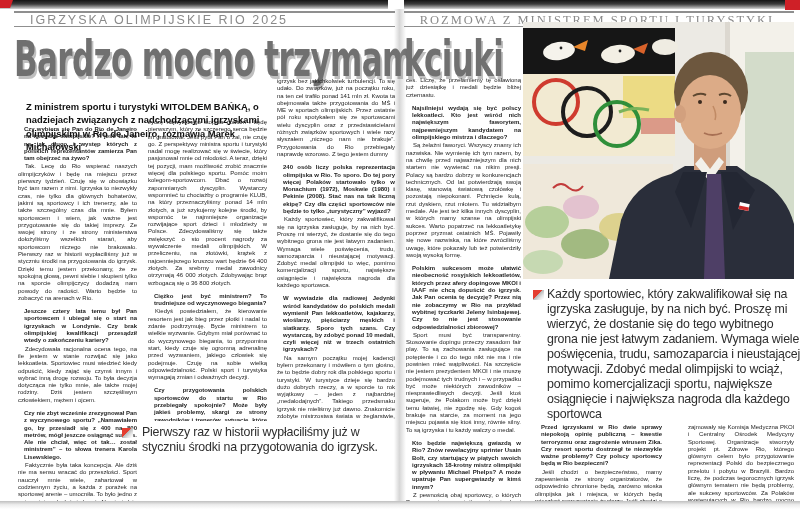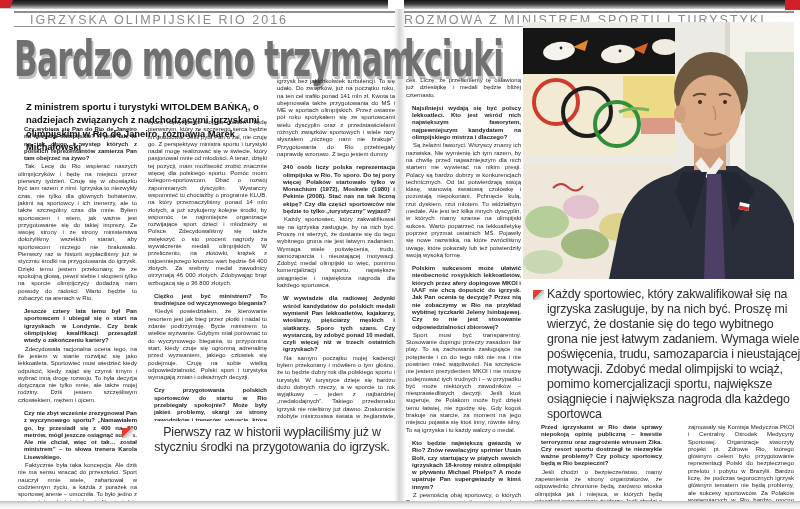--- a/index.html
+++ b/index.html
@@ -10,21 +10,21 @@
   .scan-bar{position:absolute;left:0;top:0;width:800px;height:9px;
             background:linear-gradient(180deg,#141414 0%,#3c3c3c 45%,#9a9a9a 80%,#d8d8d8 100%);}
   .scan-gap{position:absolute;left:388px;top:0;width:16px;height:9px;background:#ffffff;}
   .red-corner{position:absolute;top:0;background:#cf2027;}
   .red-corner.left{left:0;width:13px;height:8px;clip-path:polygon(0 0,100% 0,78% 100%,0 100%);}
   .red-corner.right{left:785px;width:15px;height:10px;}
   
   .kicker{position:absolute;top:11px;height:16px;border-top:2px solid #8f8f8f;border-bottom:1px solid #8f8f8f;
           font-size:12.5px;letter-spacing:2px;color:#8a8a8a;line-height:15px;white-space:nowrap;overflow:hidden;}
   .kicker.kl{left:14px;width:381px;padding-left:16px;box-sizing:border-box;}
-  .kicker.kr{left:404px;width:390px;text-align:left;padding-right:4px;box-sizing:border-box;}
+  .kicker.kr{left:404px;width:390px;text-align:center;padding-right:4px;box-sizing:border-box;font-family:Liberation Serif, serif;}
   
   .headline{position:absolute;margin:0;font-family:"DejaVu Sans","Liberation Sans",sans-serif;
             font-weight:bold;font-size:50px;line-height:56px;color:#707070;letter-spacing:-1px;
             text-shadow:3px 3px 0 #bfbfbf;white-space:nowrap;transform:scaleX(0.62);transform-origin:0 0;}
   .hl-left{left:14px;top:31px;}
   .hl-right{left:404px;top:31px;}
   
   .lede{position:absolute;left:18px;top:92px;width:266px;margin:8px;font-weight:bold;
         font-size:9.4px;line-height:13.4px;color:#101010;}
   
@@ -36,21 +36,21 @@
   .col p.cont{text-indent:0;}
   .col-l1{left:18px;top:126px;width:119px;height:380px;}
   .col-l2{left:148px;top:119px;width:119px;height:302px;}
   .col-l3{left:277px;top:78px;width:118px;height:343px;}
   .col-r1{left:406px;top:77px;width:115px;height:430px;}
   .col-r2b{left:535px;top:424px;width:127px;height:82px;}
   .col-r3b{left:688px;top:424px;width:106px;height:82px;}
   
   .pullquote{position:absolute;font-size:12.4px;line-height:15px;color:#2e2e2e;letter-spacing:-0.2px;}
   .pullquote .pq-text{margin:0;}
-  .pq-left{left:122px;top:425px;width:280px;padding-left:20px;box-sizing:border-box;text-align:center;}
+  .pq-left{left:122px;top:425px;width:280px;padding-left:20px;box-sizing:border-box;}
   .pq-right{left:533px;top:287px;width:268px;padding-left:14px;box-sizing:border-box;}
   .pq-marker{position:absolute;left:0;top:3px;width:11px;height:10px;
              background:linear-gradient(135deg,#e43d30 45%,#b5b5b5 45%,#e6e6e6 72%,#ffffff 94%);}
   
   .photo{position:absolute;left:523px;top:22px;width:271px;height:257px;overflow:hidden;}
   .photo svg{display:block;}
   
   .gutter{position:absolute;left:394px;top:9px;width:12px;height:492px;
           background:linear-gradient(90deg,rgba(0,0,0,0) 0%,rgba(110,110,110,0.28) 45%,rgba(150,150,150,0.32) 55%,rgba(255,255,255,0) 100%);}
   .bottom-edge{position:absolute;left:0;top:501px;width:800px;height:8px;
@@ -60,21 +60,21 @@
 <body>
 
 <div class="spread">
 
   <div class="scan-bar"></div>
   <div class="scan-gap"></div>
   <div class="red-corner left"></div>
   <div class="red-corner right"></div>
 
   <div class="kicker kl">
-    <span>IGRZYSKA OLIMPIJSKIE RIO 2016</span>
+    <span>IGRZYSKA OLIMPIJSKIE RIO 2025</span>
   </div>
   <h1 class="headline hl-left">Bardzo mocno trzymam</h1>
   <p class="lede">Z ministrem sportu i turystyki WITOLDEM BAŃKĄ, o nadziejach związanych z nadchodzącymi igrzyskami olimpijskimi w Rio de Janeiro, rozmawia Marek Michałowski</p>
 
   <div class="col col-l1">
       <p class="q">Czy wybiera się Pan do Rio de Janeiro na igrzyska olimpijskie? A jeśli tak, to na jak długo i występ których z polskich reprezentantów zamierza Pan tam obejrzeć na żywo?</p>
       <p class="a">Tak. Lecę do Rio wspierać naszych olimpijczyków i będę na miejscu przez pierwszy tydzień. Czuję się w obowiązku być tam razem z nimi. Igrzyska to niezwykły czas, nie tylko dla głównych bohaterów, jakimi są sportowcy i ich trenerzy, ale to także szczególny czas dla mnie. Byłem sportowcem i wiem, jak ważne jest przygotowanie się do takiej imprezy. Ze swojej strony i ze strony ministerstwa dołożyliśmy wszelkich starań, aby sportowcom niczego nie brakowało. Pierwszy raz w historii wypłaciliśmy już w styczniu środki na przygotowania do igrzysk. Dzięki temu jestem przekonany, że ze spokojną głową, pewni siebie i skupieni tylko na sporcie olimpijczycy dodadzą nam powody do radości. Warto będzie to zobaczyć na arenach w Rio.</p>
       <p class="q">Jeszcze cztery lata temu był Pan sportowcem i ubiegał się o start na igrzyskach w Londynie. Czy brak olimpijskiej kwalifikacji przesądził wtedy o zakończeniu kariery?</p>
       <p class="a">Zdecydowała racjonalna ocena tego, na ile jestem w stanie rozwijać się jako lekkoatleta. Sportowiec musi wiedzieć kiedy odpuścić, kiedy zająć się czymś innym i wybrać inną drogę rozwoju. To była decyzja dotycząca nie tylko mnie, ale także mojej rodziny. Dziś jestem szczęśliwym człowiekiem, mężem i ojcem.</p>
       <p class="q">Czy nie zbyt wcześnie zrezygnował Pan z wyczynowego sportu? „Namawiałem go, by przesiadł się z 400 na 800 metrów, mógł jeszcze osiągnąć sukces. Ale nie chciał, więc ot tak… został ministrem” – to słowa trenera Karola Lisewskiego.</p>

